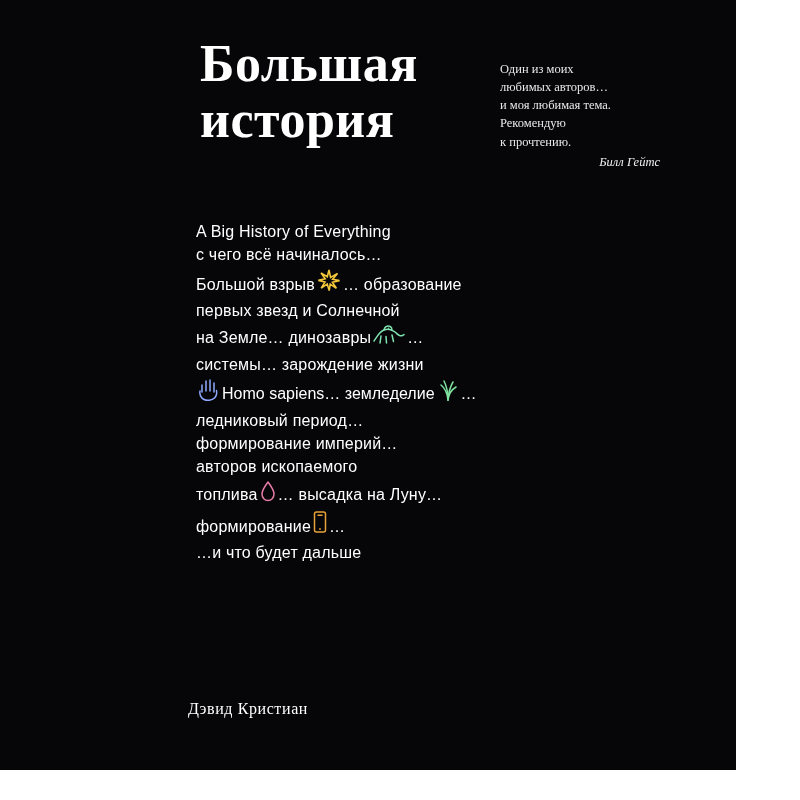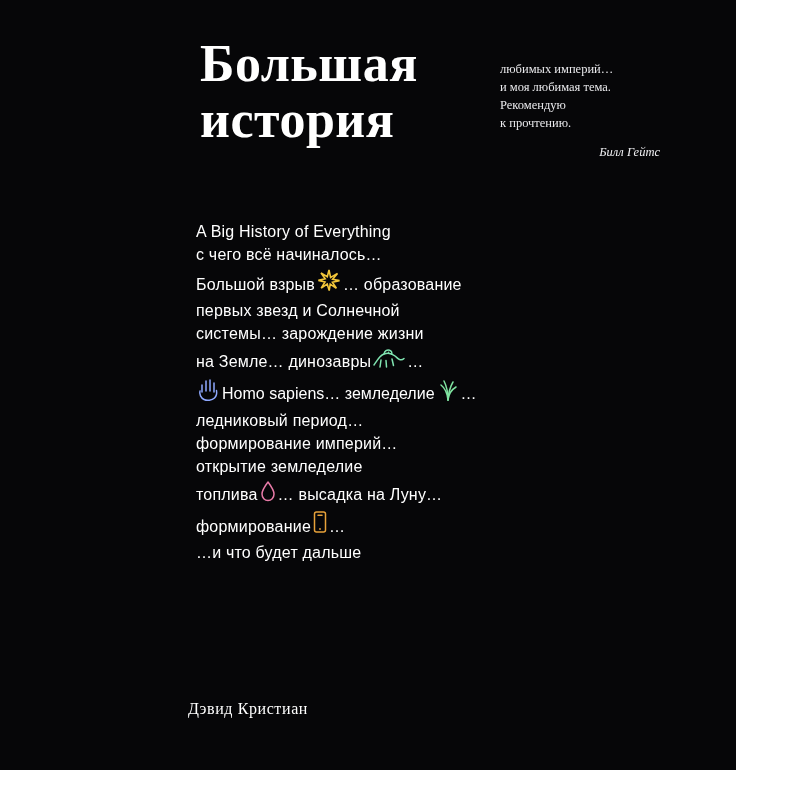--- a/index.html
+++ b/index.html
@@ -62,21 +62,21 @@
     font-family: "Liberation Serif", serif;
     font-size: 12.5px;
     line-height: 1.45;
     color: #e9e9ec;
   }
   .blurb .bline { display: block; }
   .blurb .author {
     display: block;
     text-align: right;
     font-style: italic;
-    margin-top: 10px;
+    margin-top: 2px;
     color: #f2f2f5;
   }
 
   
   .desc {
     position: absolute;
     left: 196px;
     top: 220px;
     width: 460px;
     font-family: Liberation Sans, sans-serif;
@@ -114,21 +114,22 @@
 <div class="page">
 
   <div class="cover">
 
     <div class="title">
       <span class="line">Большая</span>
       <span class="line">история</span>
     </div>
 
     <div class="blurb">
-      <span class="bline">любимых империй…</span>
+      <span class="bline">Один из моих</span>
+      <span class="bline">любимых авторов…</span>
       <span class="bline">и моя любимая тема.</span>
       <span class="bline">Рекомендую</span>
       <span class="bline">к прочтению.</span>
       <span class="author">Билл Гейтс</span>
     </div>
 
     <div class="desc">
 
       <span class="dline">A Big History of Everything</span>
       <span class="dline">с чего всё начиналось…</span>
@@ -137,37 +138,37 @@
         <span>Большой взрыв</span><span class="ico">
           <svg width="26" height="26" viewBox="0 0 26 26" aria-hidden="true">
             <g fill="none" stroke="#f2c63a" stroke-width="1.6" stroke-linecap="round">
               <path d="M13 3 L14.6 10.4 L21.5 6.4 L16.6 12.3 L23.5 13.6 L16.4 15.2 L20.4 21.3 L14.2 17.2 L13.2 23.6 L11.2 17.1 L5.2 21.1 L9 15 L2.4 13.4 L9.2 11.8 L5 6 L11.3 9.7 Z"></path>
             </g>
           </svg>
         </span><span>… образование</span>
       </span>
 
       <span class="dline">первых звезд и Солнечной</span>
-      <span class="dline">системы… зарождение жизни</span>
-
       <span class="dline">
         <span>на Земле… динозавры</span><span class="ico">
           <svg width="34" height="24" viewBox="0 0 34 24" aria-hidden="true">
             <g fill="none" stroke="#7fe3b0" stroke-width="1.5" stroke-linecap="round" stroke-linejoin="round">
               <path d="M2 19 C5 15 7 10 12 8 C16 6.5 20 7.5 23 10 C25 11.7 26 13 27.5 13.5 C29 14 31 13.5 32 12.5"></path>
               <path d="M12 8 C12.5 5 15 3.5 17.5 4.2 C19.5 4.8 20.2 6.6 19.6 8.2"></path>
               <path d="M9 14 L8 21"></path>
               <path d="M14 14.5 L14.5 21"></path>
               <path d="M20 13 L21.5 19.5"></path>
               <circle cx="16.6" cy="6.2" r="0.8" fill="#7fe3b0" stroke="none"></circle>
             </g>
           </svg>
         </span><span>…</span>
       </span>
 
+      <span class="dline">системы… зарождение жизни</span>
+
       <span class="dline tight">
         <span class="ico">
           <svg width="24" height="26" viewBox="0 0 24 26" aria-hidden="true">
             <g fill="none" stroke="#8fa9ff" stroke-width="1.5" stroke-linecap="round" stroke-linejoin="round">
               <path d="M5 16 L5 9 M9 15 L9 5 M13 15 L13 4 M17 16 L17 7"></path>
               <path d="M3 15 C2 18 4 22 7 23.5 C10 25 15 24.5 17.5 22 C19.5 20 20 17.5 19.5 14.5"></path>
             </g>
           </svg>
         </span><span>Homo sapiens… земледелие</span><span class="ico">
           <svg width="24" height="26" viewBox="0 0 24 26" aria-hidden="true">
@@ -176,21 +177,21 @@
               <path d="M12 24 C12.5 17 14 11 17 6"></path>
               <path d="M12 24 C11.5 18 10 13 5 9"></path>
               <path d="M12 24 C12.5 19 15 14 20 11"></path>
             </g>
           </svg>
         </span><span>…</span>
       </span>
 
       <span class="dline">ледниковый период…</span>
       <span class="dline">формирование империй…</span>
-      <span class="dline">открытие земледелие</span>
+      <span class="dline">авторов ископаемого</span>
 
       <span class="dline">
         <span>топлива</span><span class="ico">
           <svg width="18" height="24" viewBox="0 0 18 24" aria-hidden="true">
             <path d="M9 3 C9 3 3 11 3 15 C3 18.8 5.8 21.5 9 21.5 C12.2 21.5 15 18.8 15 15 C15 11 9 3 9 3 Z" fill="none" stroke="#e87ba8" stroke-width="1.5" stroke-linejoin="round"></path>
           </svg>
         </span><span>… высадка на Луну…</span>
       </span>
 
       <span class="dline">

